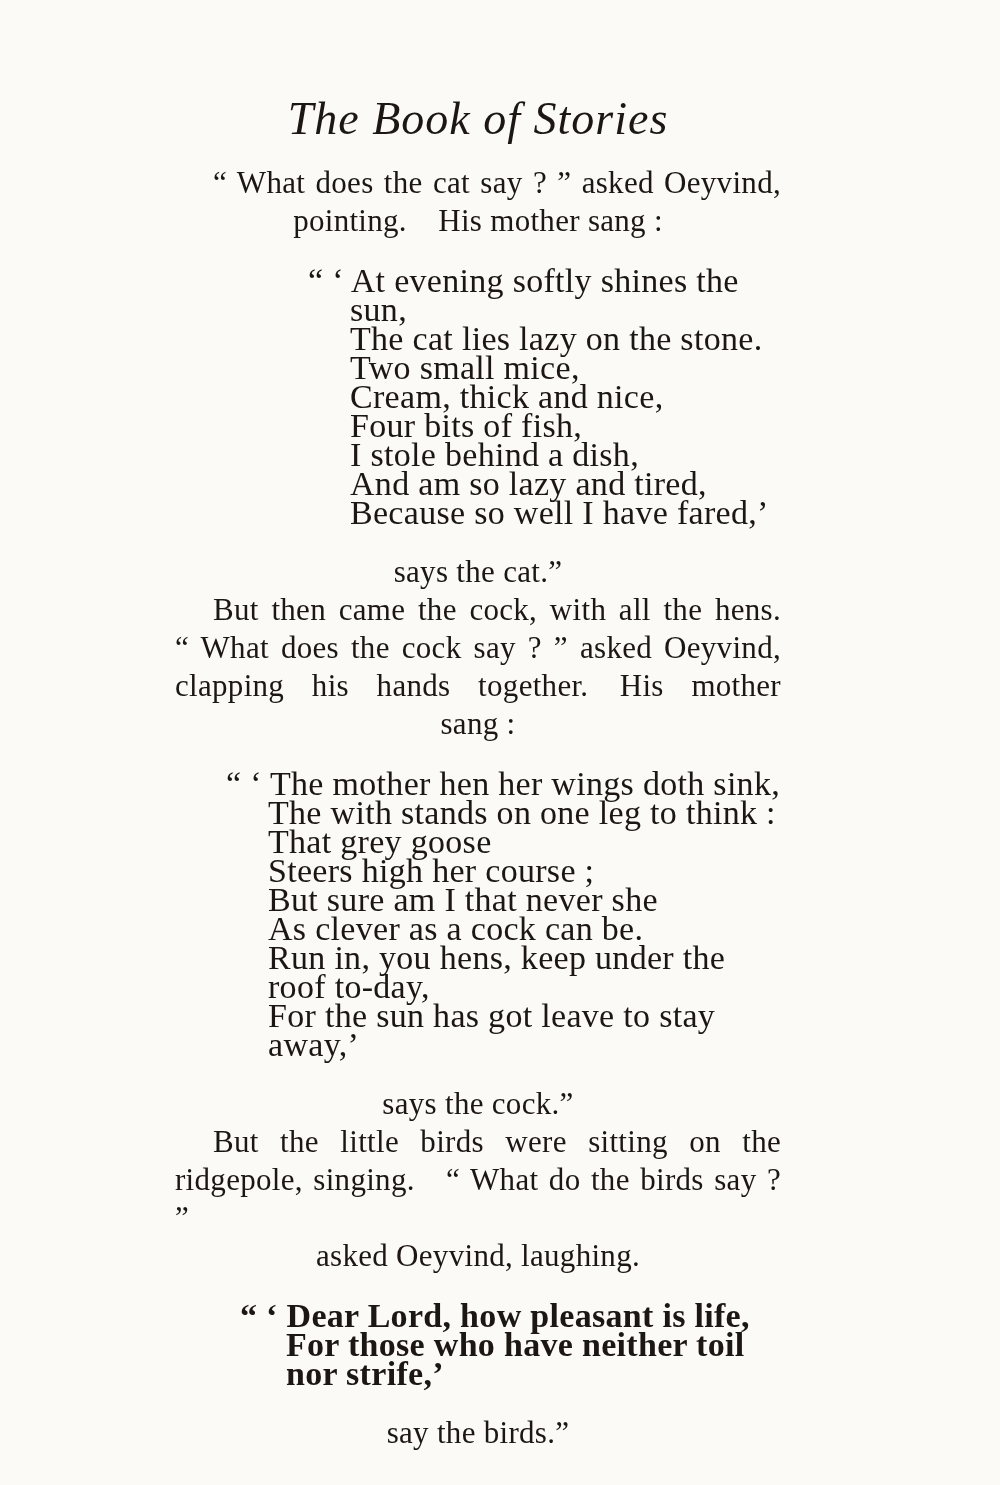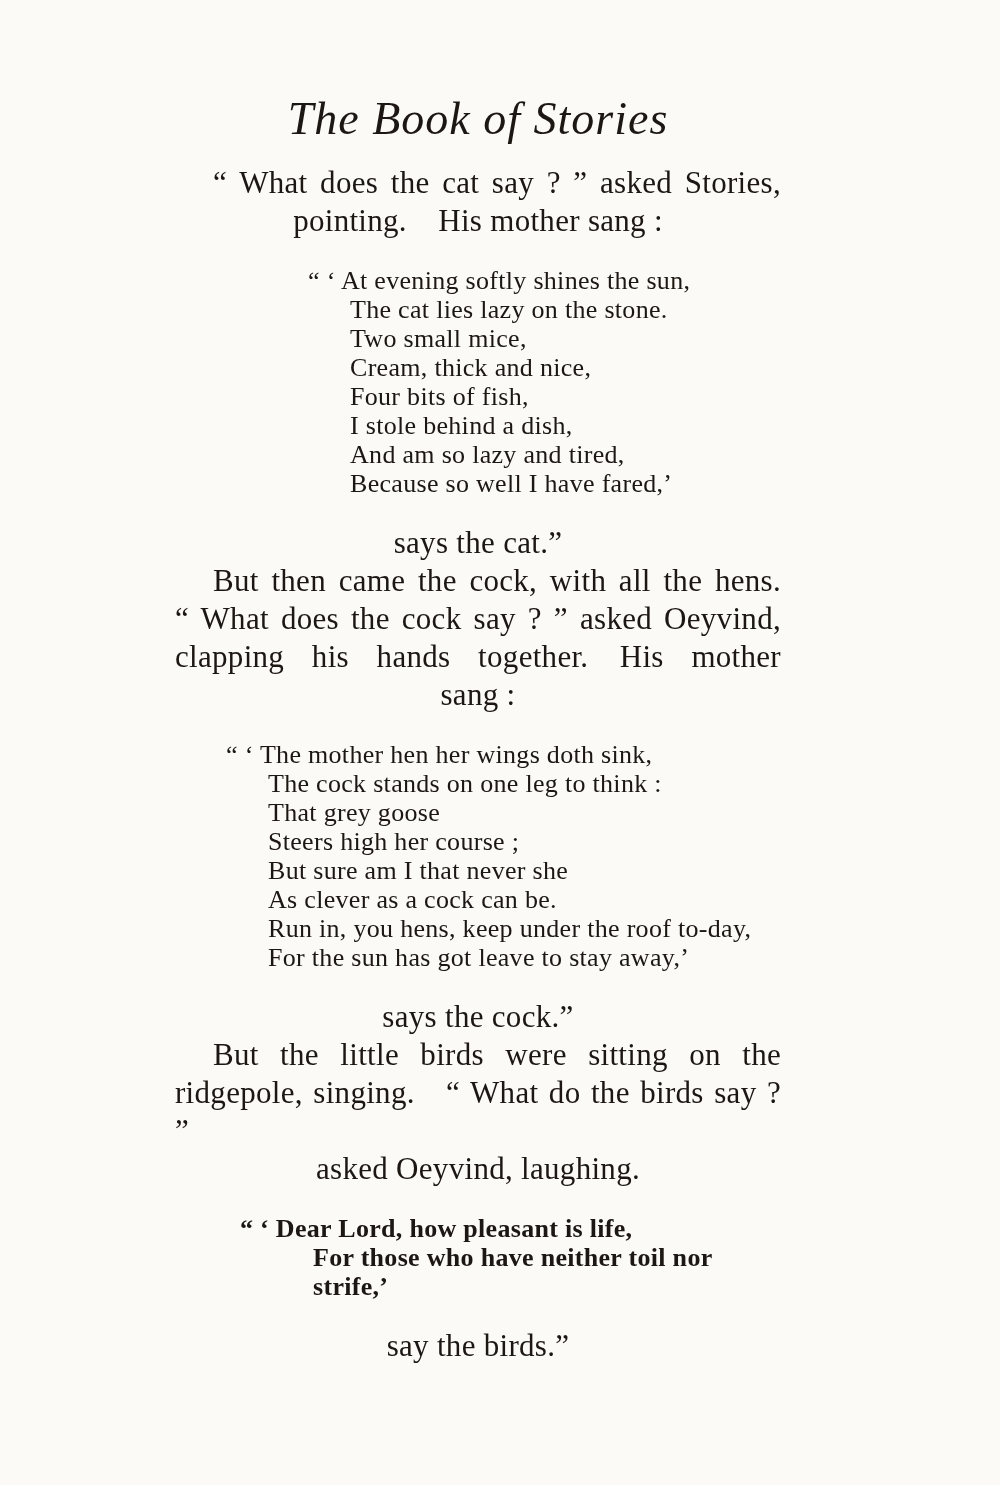--- a/index.html
+++ b/index.html
@@ -38,46 +38,46 @@
   .just {
     text-align: justify;
     text-align-last: justify;
   }
   .indent { text-indent: 38px; }
   .verse {
     margin-top: 26px;
     margin-bottom: 26px;
   }
   .vline {
-    font-size: 26px;
+    font-size: 34px;
     line-height: 29px;
     letter-spacing: 0.3px;
   }
   .hang { text-indent: -42px; }
   .v1 { margin-left: 175px; }
   .v2 { margin-left: 93px; }
   .v3 { margin-left: 107px; font-weight: bold; }
-  .v3 .sub { margin-left: 31px; }
+  .v3 .sub { margin-left: 4px; }
   .pagenum {
     margin-top: 14px;
     text-align: center;
     font-size: 21px;
     letter-spacing: 3px;
     font-weight: bold;
   }
 </style>
 </head>
 <body>
 
 <div class="page">
 
   <h1 class="title">The Book of Stories</h1>
 
   <div class="para">
-    <div class="bline just indent">“ What does the cat say ? ” asked Stories,</div>
+    <div class="bline just indent">“ What does the cat say ? ” asked Oeyvind,</div>
     <div class="bline">pointing. His mother sang :</div>
   </div>
 
   <div class="verse v1">
     <div class="vline hang">“ ‘ At evening softly shines the sun,</div>
     <div class="vline">The cat lies lazy on the stone.</div>
     <div class="vline">Two small mice,</div>
     <div class="vline">Cream, thick and nice,</div>
     <div class="vline">Four bits of fish,</div>
     <div class="vline">I stole behind a dish,</div>
@@ -89,21 +89,21 @@
 
   <div class="para">
     <div class="bline just indent">But then came the cock, with all the hens.</div>
     <div class="bline just">“ What does the cock say ? ” asked Oeyvind,</div>
     <div class="bline just">clapping his hands together. His mother</div>
     <div class="bline">sang :</div>
   </div>
 
   <div class="verse v2">
     <div class="vline hang">“ ‘ The mother hen her wings doth sink,</div>
-    <div class="vline">The cock stands on one leg to think :</div>
+    <div class="vline">The with stands on one leg to think :</div>
     <div class="vline">That grey goose</div>
     <div class="vline">Steers high her course ;</div>
     <div class="vline">But sure am I that never she</div>
     <div class="vline">As clever as a cock can be.</div>
     <div class="vline">Run in, you hens, keep under the roof to-day,</div>
     <div class="vline">For the sun has got leave to stay away,’</div>
   </div>
 
   <div class="bline">says the cock.”</div>
 

